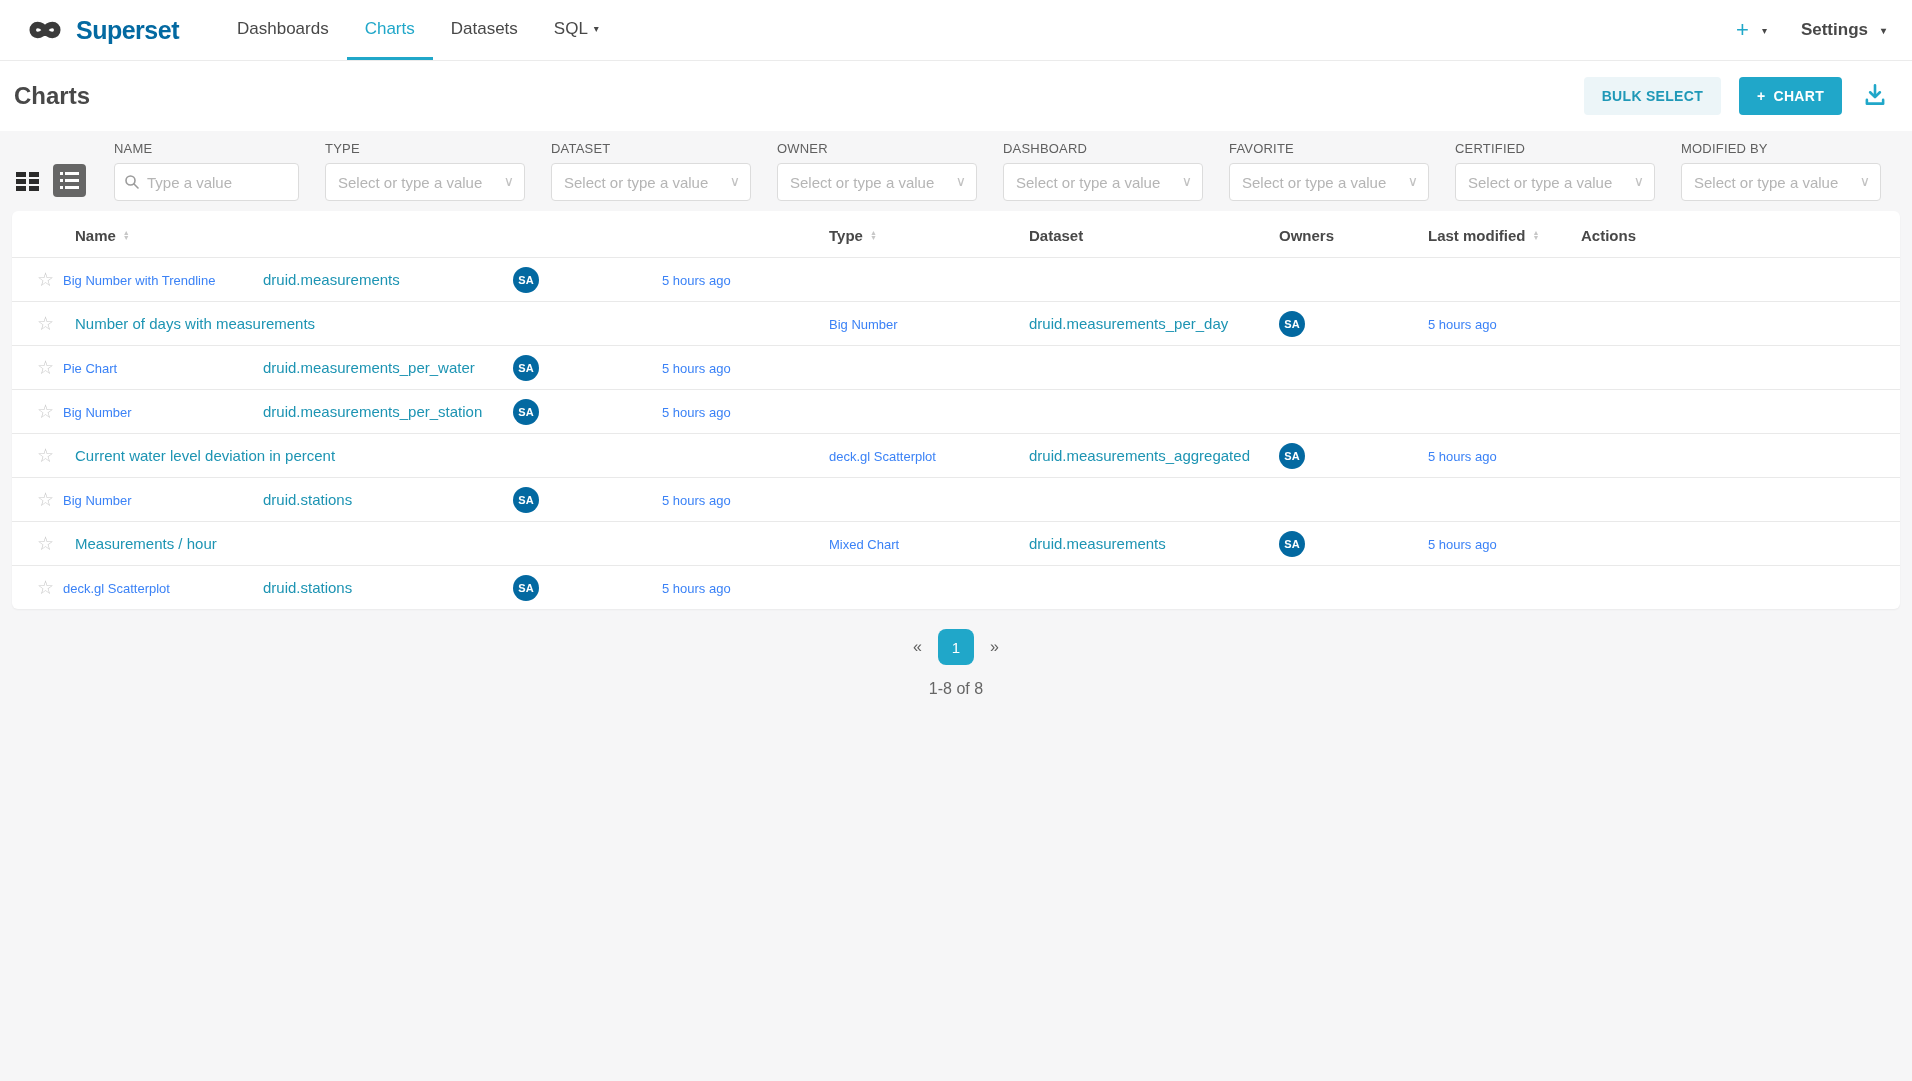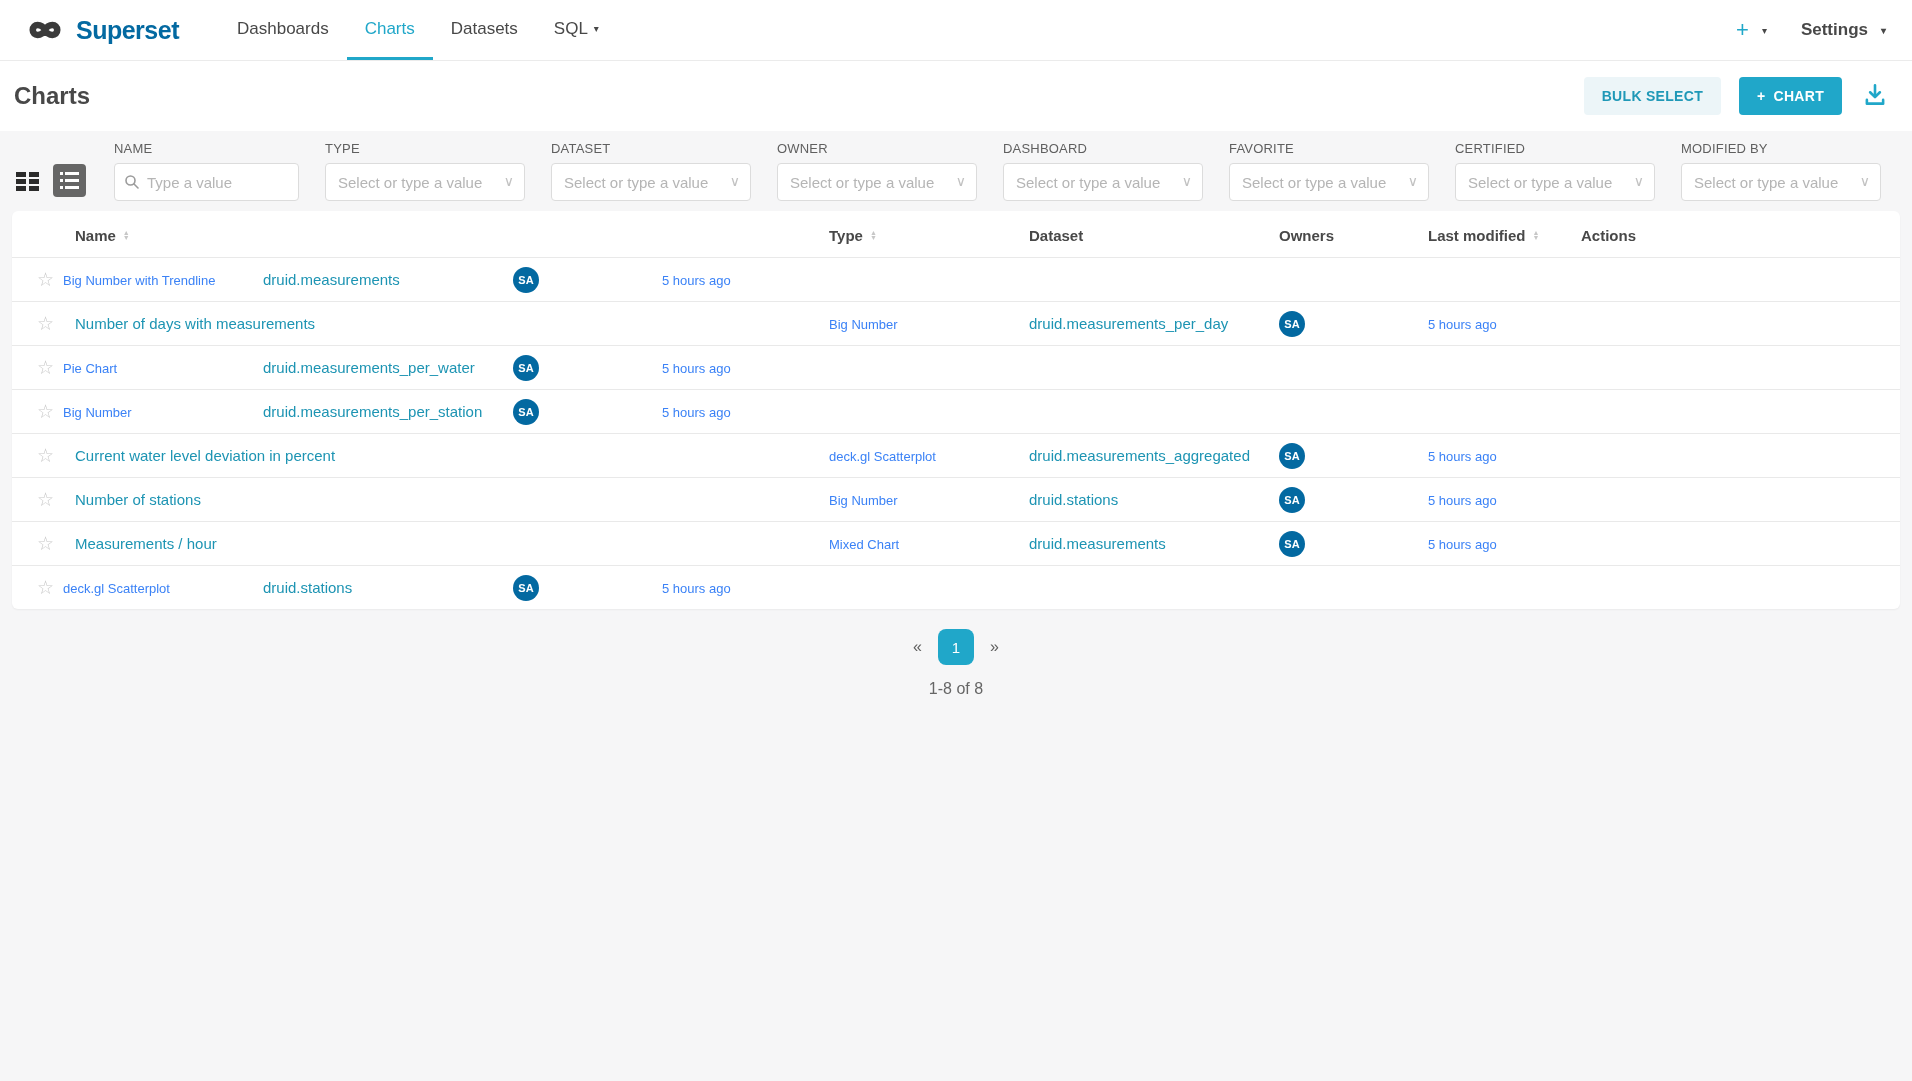--- a/index.html
+++ b/index.html
@@ -375,23 +375,20 @@
       <div class="col-modified">
         <span class="cell">5 hours ago</span>
       </div>
       <div class="col-actions"></div>
     </div>
 
     <div class="trow">
       <div class="col-star">
         <span class="star">☆</span>
       </div>
-      <div class="col-name">
-        <a class="link">Number of stations</a>
-      </div>
       <div class="col-type">
         <span class="cell">Big Number</span>
       </div>
       <div class="col-dataset">
         <a class="link">druid.stations</a>
       </div>
       <div class="col-owners">
         <span class="avatar">SA</span>
       </div>
       <div class="col-modified">

